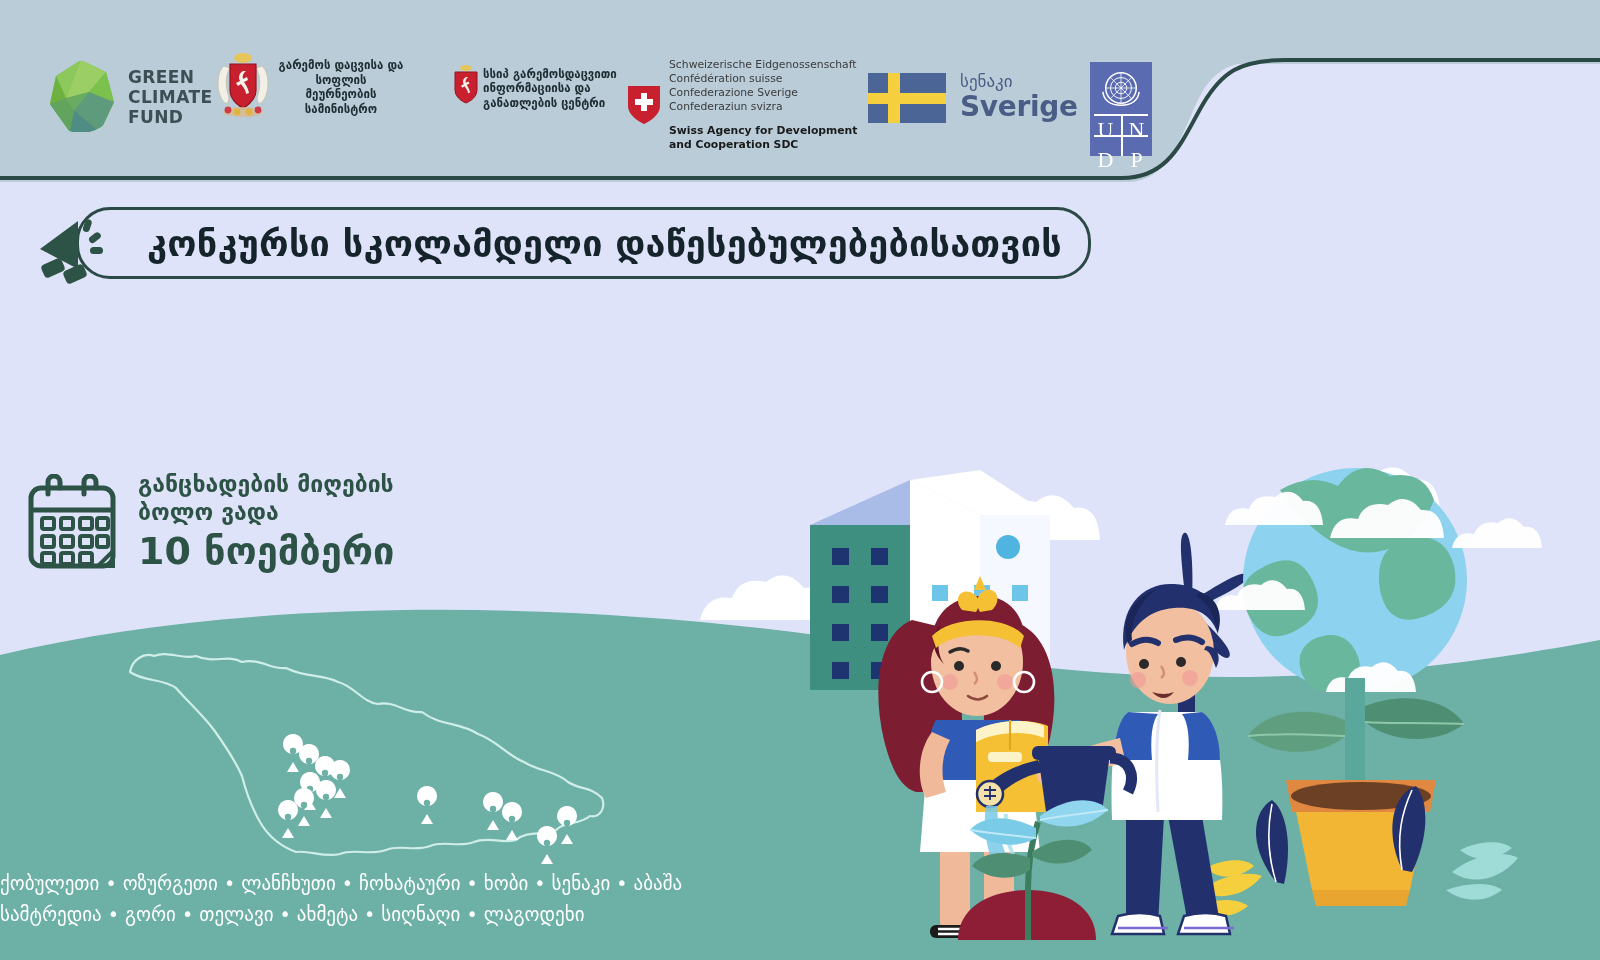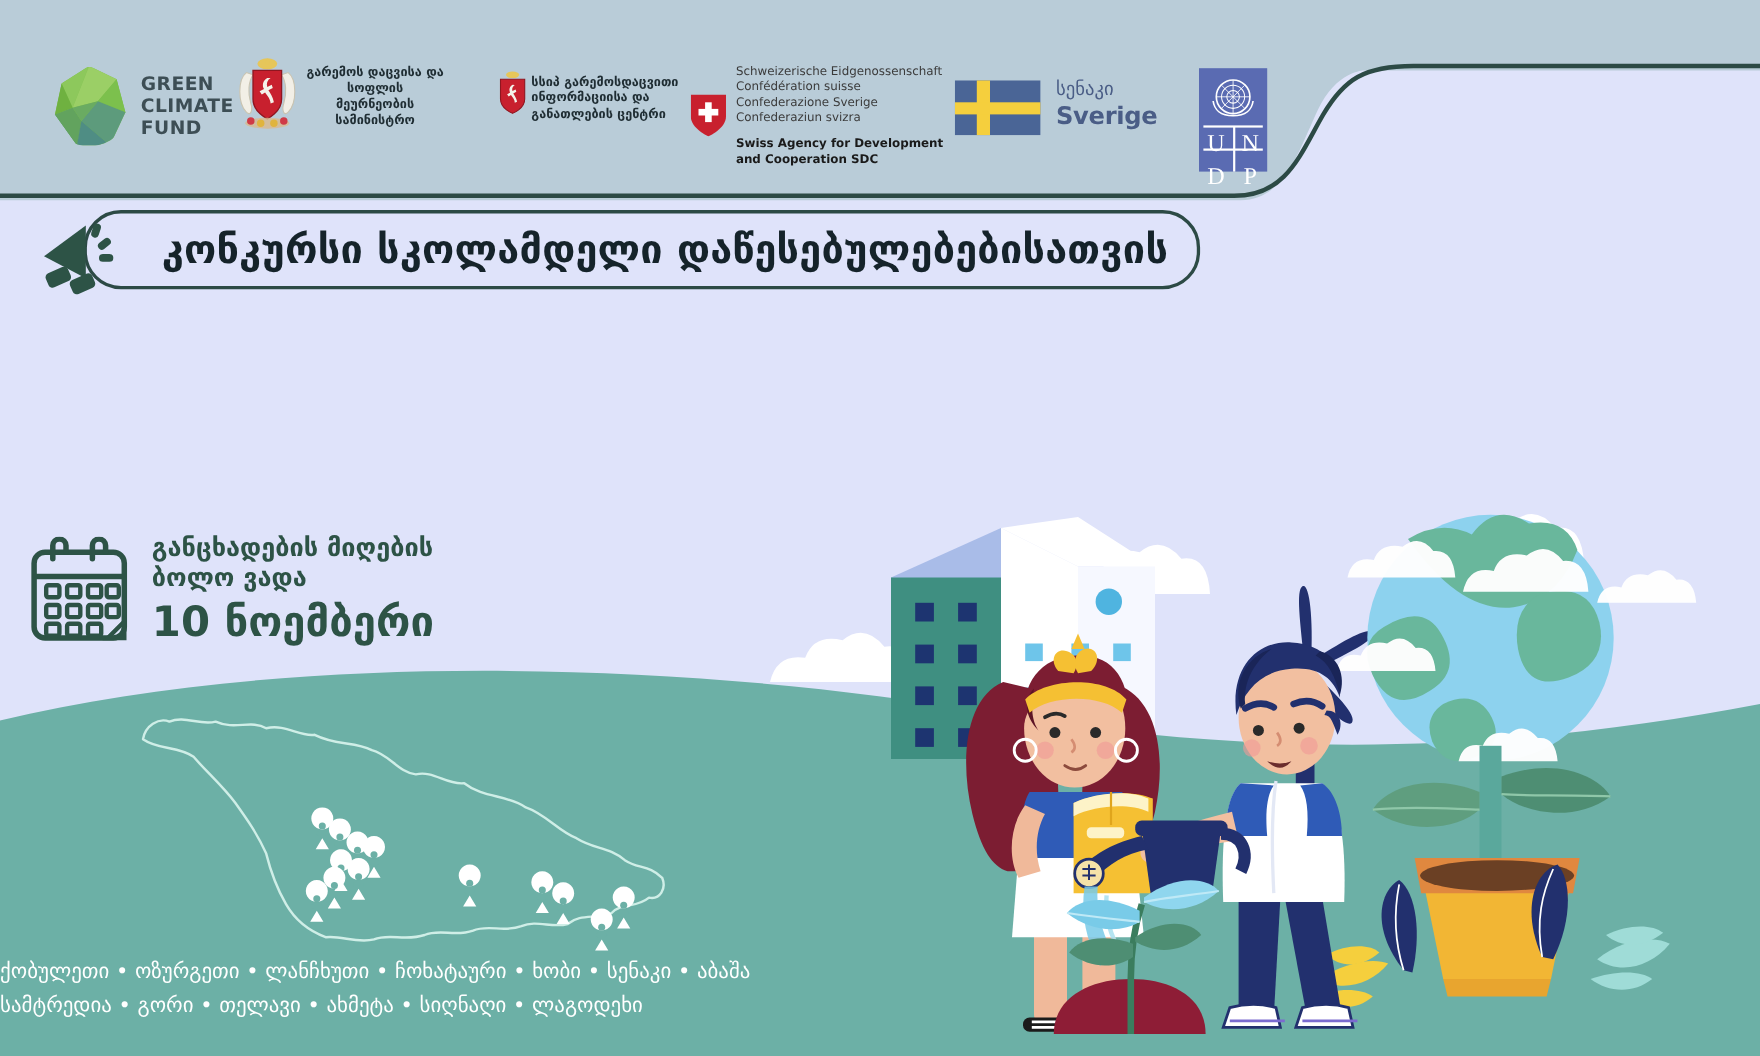--- a/index.html
+++ b/index.html
@@ -55,34 +55,34 @@
   .swiss { left:628px; top:38px; display:flex; }
   .swiss-shield { width:32px; height:38px; margin-right:9px; flex:0 0 auto; }
   .swiss-lines { font-size:10.8px; line-height:14px; color:#3b3b3b; }
   .swiss-lines .b { font-weight:700; color:#1a1a1a; margin-top:10px; }
 
   
   .swe { left:868px; top:52px; display:flex; align-items:center; }
   .swe-flag { width:78px; height:50px; position:relative; flex:0 0 auto;}
   .swe-txt { margin-left:14px; color:#4a5d86; }
   .swe-ka { font-size:17px; line-height:19px; }
-  .swe-en { font-size:22px; line-height:32px; font-weight:700; letter-spacing:-.3px;}
+  .swe-en { font-size:28px; line-height:32px; font-weight:700; letter-spacing:-.3px;}
 
   
   .undp { left:1090px; top:42px; }
   .undp-box { width:62px; height:94px; background:#5a6bb2; position:relative; }
   .undp .row { position:absolute; left:0; right:0; display:flex; }
   .undp .cell {
     flex:1; text-align:center; color:#fff;
     font-size:22px; line-height:30px; font-family:"Liberation Serif", serif;
   }
 
   
   .banner-wrap {
-    position:absolute; left:34px; top:191px; z-index:6;
+    position:absolute; left:34px; top:207px; z-index:6;
     display:flex; align-items:flex-end;
   }
   .megaphone { width:74px; height:74px; position:absolute; left:0; top:8px; z-index:8;}
   .banner-box {
     margin-left:42px;
     border:3px solid #2c4a45;
     border-radius:34px;
     height:72px;
     padding:0 26px 0 68px;
     display:flex; align-items:center;
@@ -96,21 +96,21 @@
   
   .headline {
     position:absolute; left:30px; top:337px; z-index:6;
     font-size:62px; font-weight:700; color:#2d5346;
     letter-spacing:.5px; white-space:nowrap;
   }
 
   
   .deadline {
     position:absolute; left:26px; top:470px; z-index:6;
-    display:flex; align-items:flex-start;margin-top:14px;
+    display:flex; align-items:flex-start;
   }
   .cal { width:92px; height:98px; flex:0 0 auto; margin-top:4px;}
   .dl-text { margin-left:20px; color:#2d5346; }
   .dl-l1, .dl-l2 { font-size:23px; line-height:28px; font-weight:700; }
   .dl-date { font-size:38px; line-height:46px; font-weight:700; margin-top:2px;}
 
   
   .ground { position:absolute; left:0; top:0; width:1600px; height:960px; z-index:2;}
 
   

